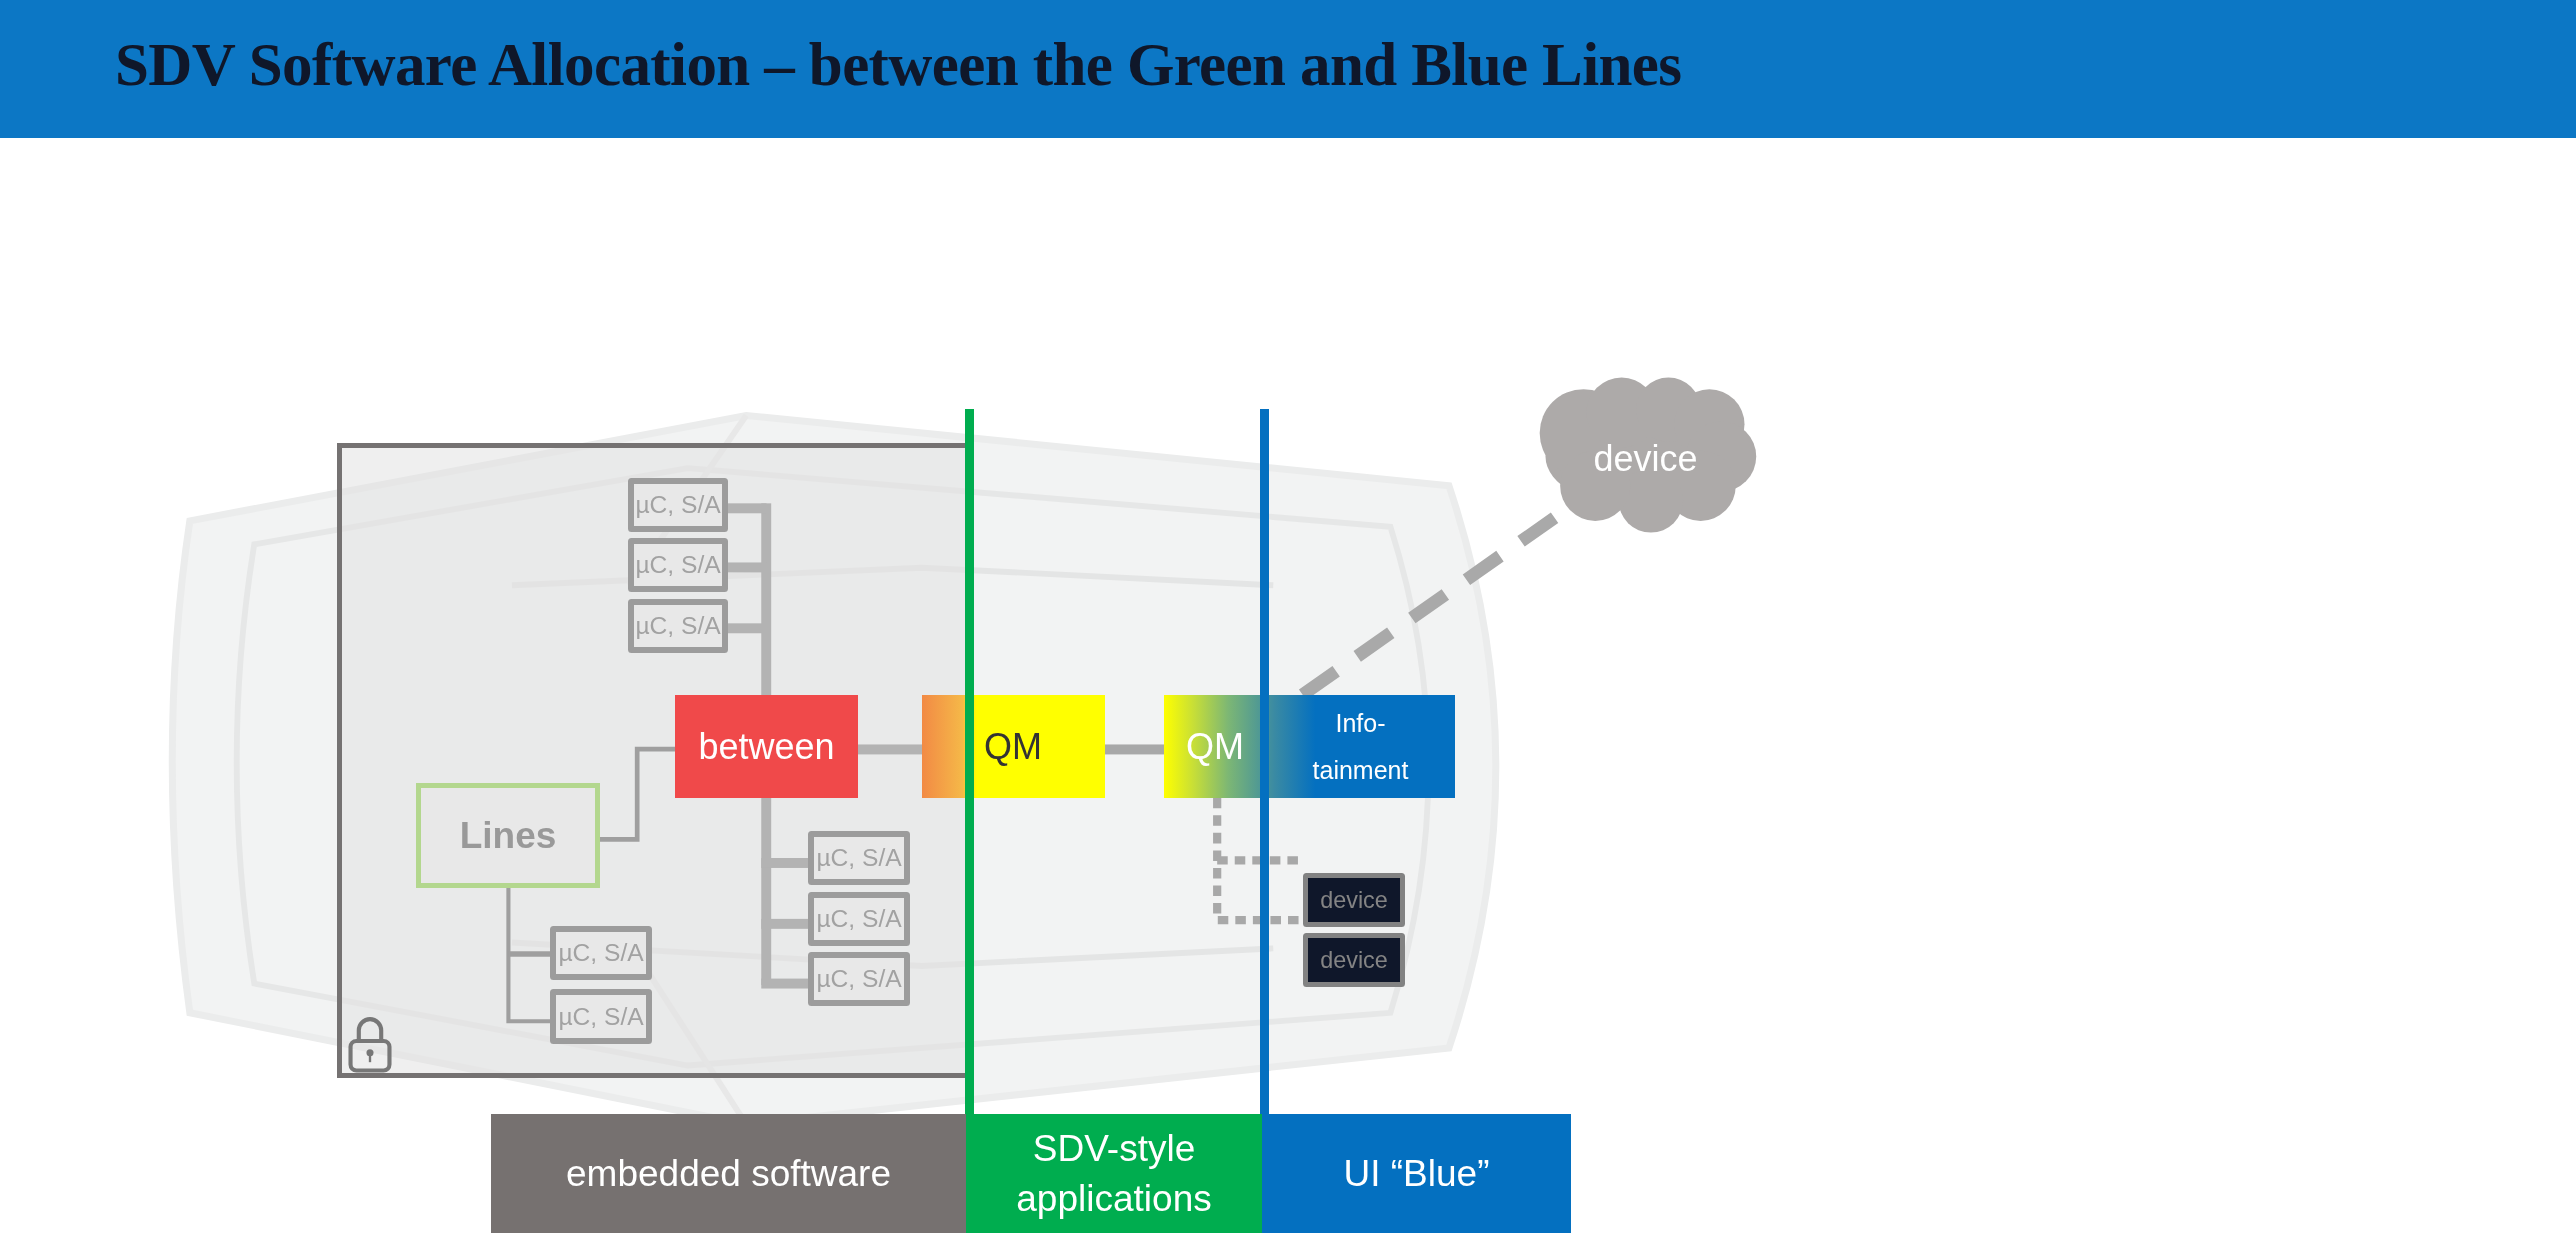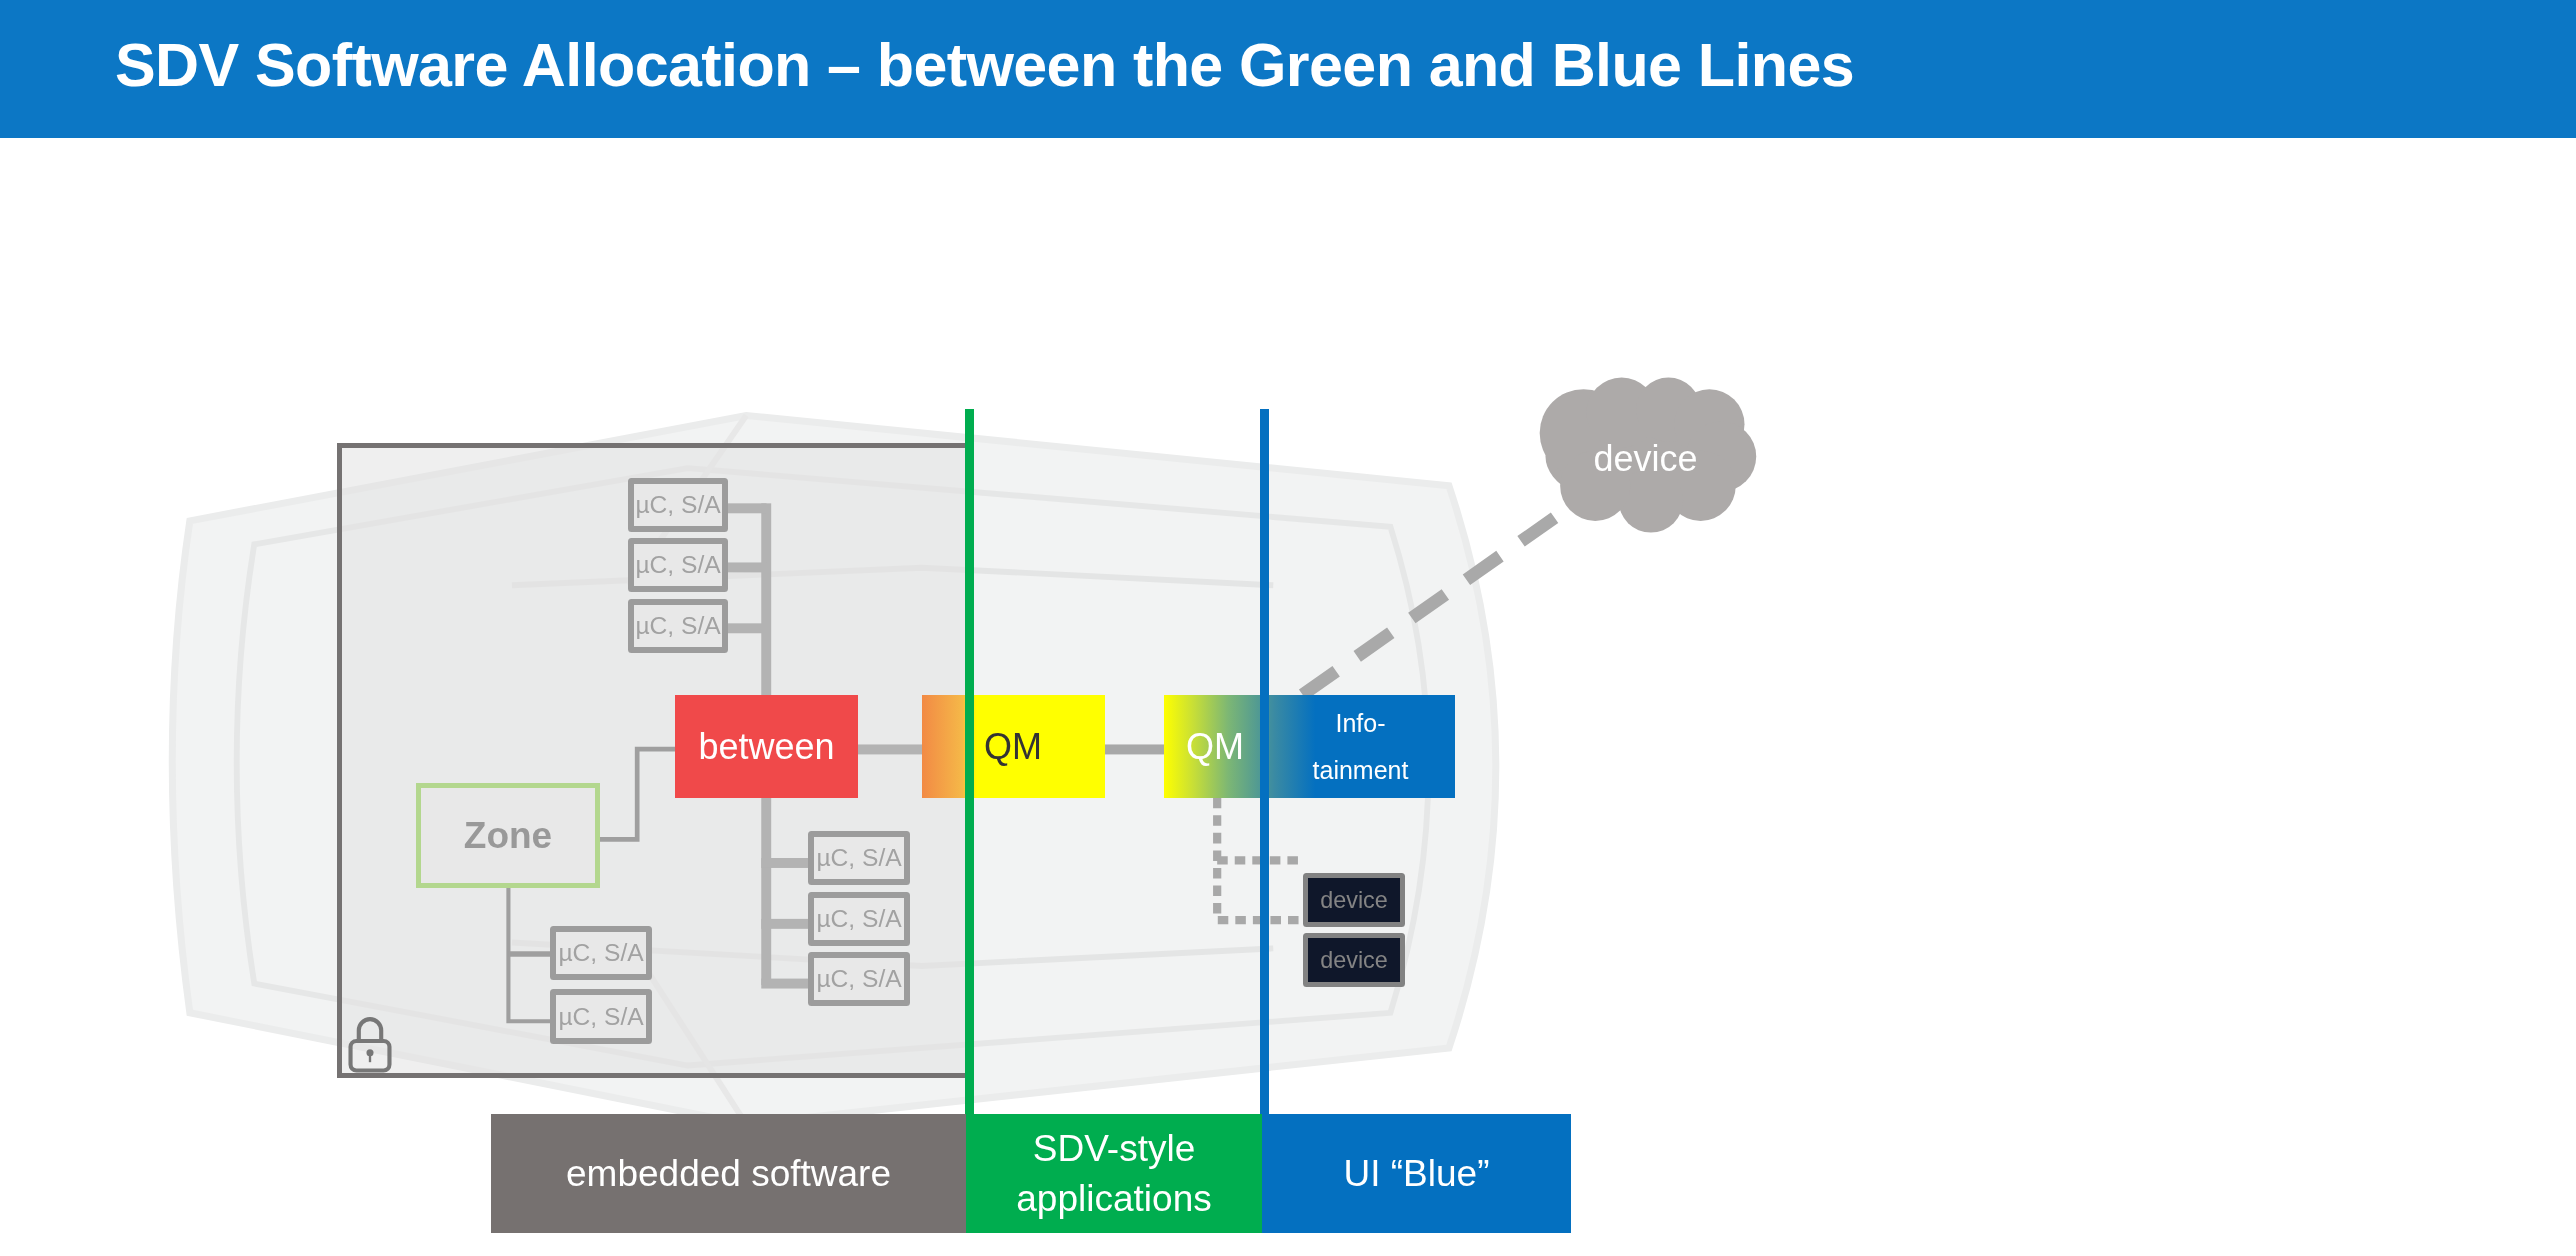--- a/index.html
+++ b/index.html
@@ -1,18 +1,18 @@
 <!DOCTYPE html>
 <html style="font-size:9.4px"><head>
 <meta charset="utf-8">
 <style>
   html, body { margin:0; padding:0; }
   body { width:2576px; height:1256px; position:relative; overflow:hidden; background:#ffffff; font-family:"Liberation Sans", "DejaVu Sans", sans-serif; }
   .header { position:absolute; left:0; top:0; width:2576px; height:138px; background:#0c77c5; }
-  .title { position:absolute; left:115px; top:30px; font-size:61px; font-weight:bold; color:#ffffff; letter-spacing:-0.6px; white-space:nowrap; }
+  .title { position:absolute; left:115px; top:30px; font-size:61px; font-weight:bold; color:#0f172a; letter-spacing:-0.6px; white-space:nowrap;font-family:Liberation Serif, serif; }
   .abs { position:absolute; box-sizing:border-box; }
   .car-bg { left:102px; top:392px; width:1443px; height:745px; }
   .ecu-box { left:337px; top:443px; width:633px; height:635px; border:5.9px solid #757272; border-right:none; background:rgba(225,226,226,0.55); }
   .vline { width:9.4px; }
   .green-line { left:965px; top:409px; height:824px; background:#00ad4f; }
   .blue-line { left:1260px; top:409px; height:824px; background:#0470c0; }
   .uc { border:6.4px solid #9c9c9c; border-radius:3.5px; background:#e8e8e8; color:#a2a2a2; font-size:24.6px; display:flex; align-items:center; justify-content:center; white-space:nowrap; }
   .safety { left:675px; top:695px; width:183px; height:103px; background:#f0494a; color:#fff; font-size:36px; display:flex; align-items:center; justify-content:center; }
   .zone { left:416px; top:783px; width:184px; height:105px; border:5.9px solid #b3d78e; background:#e8e8e8; color:#999999; font-size:37px; font-weight:bold; display:flex; align-items:center; justify-content:center; }
   .qm1 { left:922px; top:695px; width:183px; height:103px; background:linear-gradient(to right, #f28a45 0%, #f5b848 22%, #ffff00 30%, #ffff00 100%); color:#333; font-size:36px; display:flex; align-items:center; padding-left:62px; }
@@ -88,21 +88,21 @@
 <div class="abs uc" style="left:628px;top:538px;width:100px;height:54px;">µC, S/A</div>
 <div class="abs uc" style="left:628px;top:599px;width:100px;height:54px;">µC, S/A</div>
 
 <div class="abs uc" style="left:808px;top:831px;width:102px;height:54px;">µC, S/A</div>
 <div class="abs uc" style="left:808px;top:892px;width:102px;height:54px;">µC, S/A</div>
 <div class="abs uc" style="left:808px;top:952px;width:102px;height:54px;">µC, S/A</div>
 
 <div class="abs uc" style="left:550px;top:926px;width:102px;height:54px;">µC, S/A</div>
 <div class="abs uc" style="left:550px;top:989px;width:102px;height:55px;">µC, S/A</div>
 
-<div class="abs zone">Zone</div>
+<div class="abs zone">Lines</div>
 <div class="abs safety">between</div>
 <div class="abs qm1">QM</div>
 
 <div class="abs qm2"></div>
 <div class="abs qm2-label">QM</div>
 <div class="abs info-label">
   <span>Info-</span>
   <span>tainment</span>
 </div>
 

